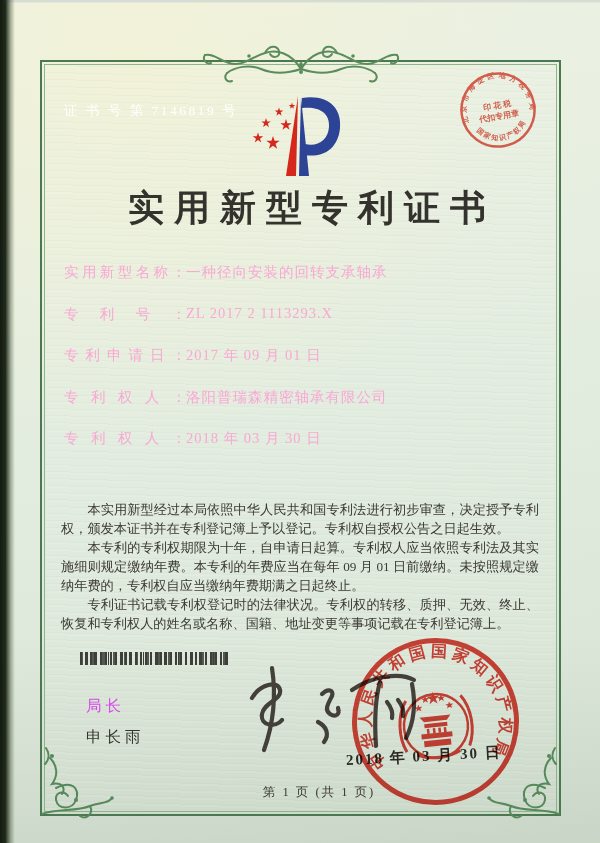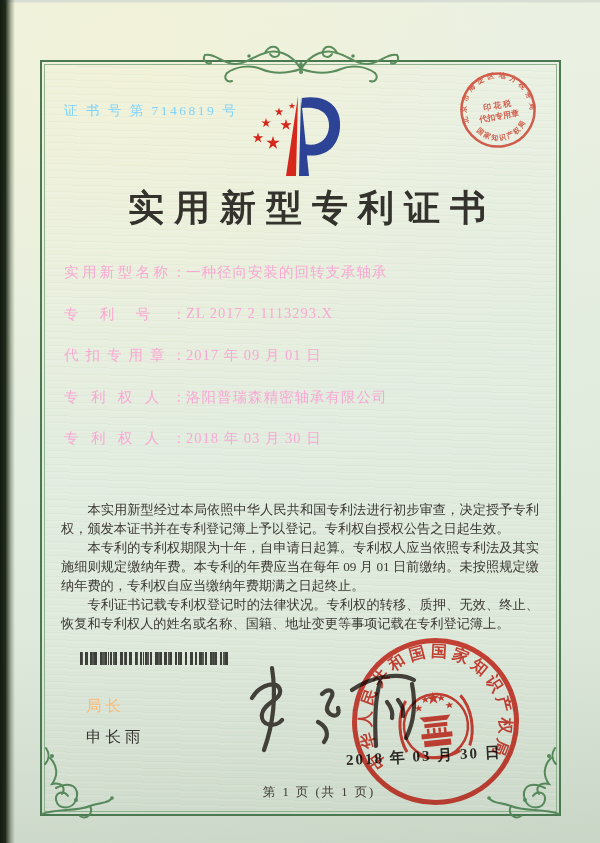--- a/index.html
+++ b/index.html
@@ -21,36 +21,36 @@
   #frame{position:absolute;left:40px;top:60px;width:517px;height:752px;border:2px solid #4a7850;}
   #frame-inner{position:absolute;inset:2px;border:1px solid #8fb38d;}
   #frame-texture{position:absolute;inset:4px;pointer-events:none;opacity:.55;
       background:repeating-linear-gradient(1.5deg, rgba(255,255,255,.16) 0 2px, rgba(130,170,125,.10) 2px 3px, rgba(255,255,255,0) 3px 7px);}
   .ornament{position:absolute;pointer-events:none;}
   #orn-top{left:50%;top:-23px;transform:translateX(-50%);}
   #orn-bl{left:-14px;bottom:-14px;}
   #orn-br{right:-14px;bottom:-14px;transform:scaleX(-1);}
   
   .abs{position:absolute;}
-  #cert-no{left:64px;top:102px;font-size:13.5px;letter-spacing:2.5px;color:#7dd3fc;}
+  #cert-no{left:64px;top:102px;font-size:13.5px;letter-spacing:2.5px;color:#ffffff;}
   #title{left:40px;top:184px;width:534px;text-align:center;font-size:36px;font-weight:600;
          letter-spacing:10px;text-indent:10px;color:#34322d;}
   #fields{left:64px;top:263px;width:460px;}
   .field-row{margin-bottom:22.5px;font-size:14.5px;color:#f9a8d4;white-space:nowrap;}
   .field-label{display:inline-block;width:122px;text-align:justify;text-align-last:justify;
          vertical-align:top;}
   .field-value{letter-spacing:1px;}
   #paragraphs{left:61px;top:500px;width:478px;font-size:13.2px;line-height:19px;
          color:#3b3933;text-align:justify;}
   #paragraphs p{margin:0;text-indent:2em;}
   #barcode{left:80px;top:652px;width:150px;height:13px;opacity:.85;background:
       repeating-linear-gradient(90deg,#22221e 0 2px,transparent 2px 5px),
       repeating-linear-gradient(90deg,#22221e 0 1px,transparent 1px 7px),
       repeating-linear-gradient(90deg,rgba(34,34,30,.85) 0 3px,transparent 3px 11px);}
-  #director-title{left:86px;top:696px;font-size:15.5px;letter-spacing:4px;color:#fdba74;}
+  #director-title{left:86px;top:696px;font-size:15.5px;letter-spacing:4px;color:#d946ef;}
   #director-name{left:86px;top:727px;font-size:15.5px;letter-spacing:4px;color:#363430;text-align:right;}
   #signature{left:230px;top:660px;}
   #seal-date{left:346px;top:747px;font-size:15px;font-weight:bold;letter-spacing:2px;
          color:#2c2a24;transform:rotate(-3deg);}
   #main-seal{left:348px;top:634px;mix-blend-mode:multiply;opacity:.9;transform:rotate(-6deg);}
   #tax-seal{left:458px;top:70px;mix-blend-mode:multiply;opacity:.82;transform:rotate(-10deg);}
   #logo{left:246px;top:94px;}
   #footer{left:40px;top:784px;width:558px;text-align:center;font-size:12.5px;
          letter-spacing:2px;color:#3c3a34;}
   svg text{font-family:"Liberation Serif","DejaVu Serif",serif;}
@@ -153,21 +153,21 @@
   <div class="abs" id="title">实用新型专利证书</div>
 
   <div class="abs" id="fields">
     <div class="field-row">
       <span class="field-label">实用新型名称：</span><span class="field-value">一种径向安装的回转支承轴承</span>
     </div>
     <div class="field-row">
       <span class="field-label">专利号：</span><span class="field-value">ZL 2017 2 1113293.X</span>
     </div>
     <div class="field-row">
-      <span class="field-label">代扣专用章：</span><span class="field-value">2017 年 09 月 01 日</span>
+      <span class="field-label">专利申请日：</span><span class="field-value">2017 年 09 月 01 日</span>
     </div>
     <div class="field-row">
       <span class="field-label">专利权人：</span><span class="field-value">洛阳普瑞森精密轴承有限公司</span>
     </div>
     <div class="field-row">
       <span class="field-label">专利权人：</span><span class="field-value">2018 年 03 月 30 日</span>
     </div>
   </div>
 
   <div class="abs" id="paragraphs">

